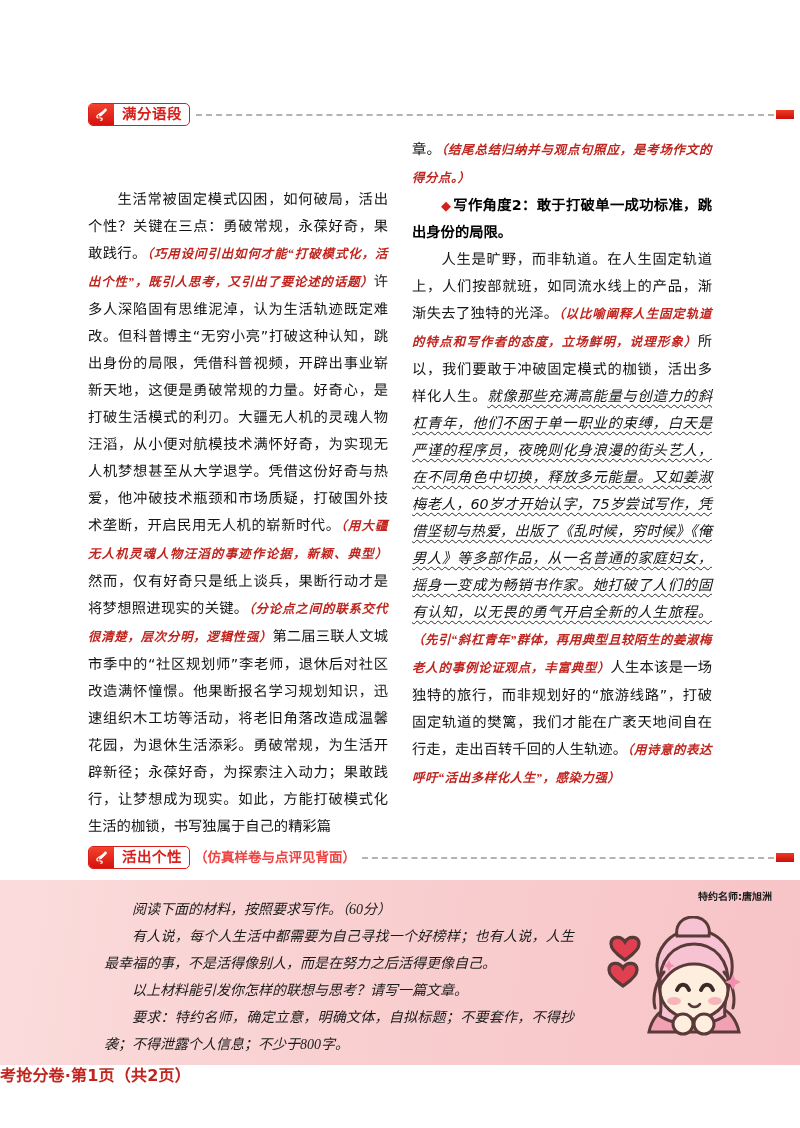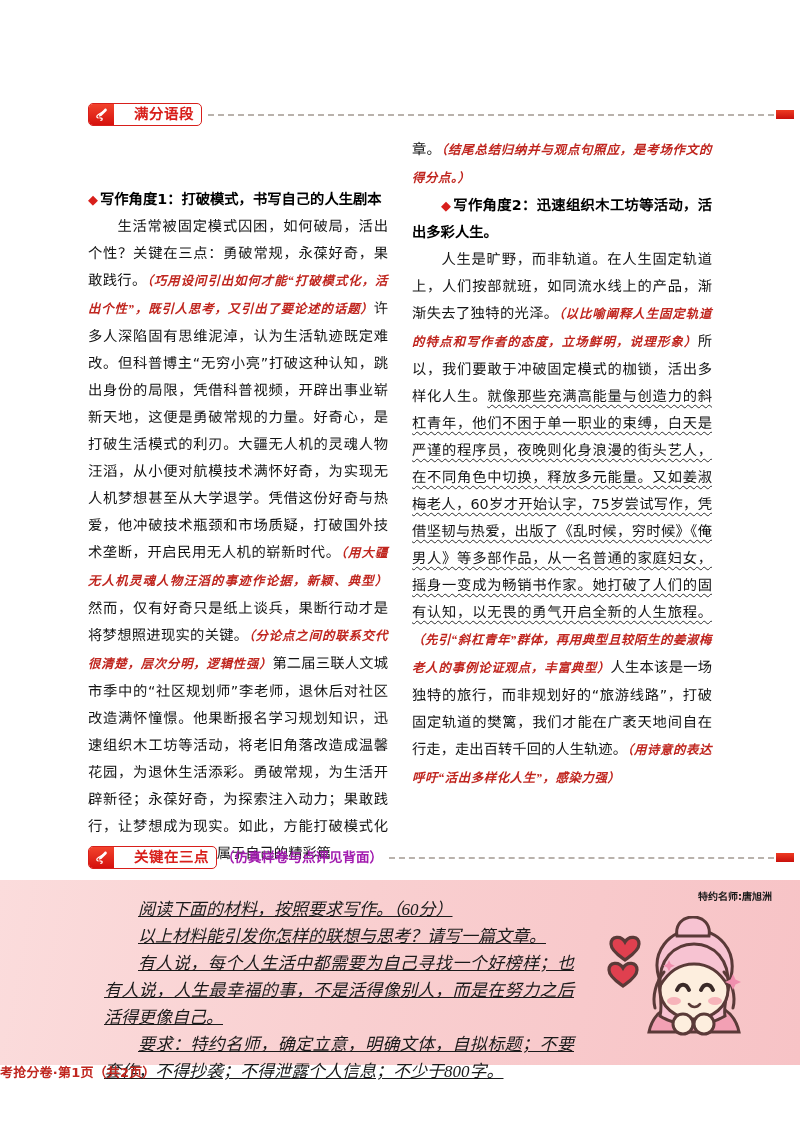--- a/index.html
+++ b/index.html
@@ -41,34 +41,34 @@
     width: 25px;
     height: 100%;
     background: linear-gradient(180deg, #f2432c 0%, #d5110d 100%);
     display: flex;
     align-items: center;
     justify-content: center;
     flex: 0 0 auto;
   }
   .badge-icon svg { display: block; }
   .badge-text {
-    padding: 0 7px 0 20px;
+    padding: 0 7px 0 8px;
     font-family: "DejaVu Sans", "Liberation Sans", sans-serif;
     font-size: 14.5px;
     font-weight: bold;
     color: #d81f1b;
     letter-spacing: 0.5px;
     white-space: nowrap;
     line-height: 21px;
   }
   .head-note {
     font-family: "DejaVu Sans", "Liberation Sans", sans-serif;
     font-size: 13.5px;
     font-weight: bold;
-    color: #a21caf;
+    color: #ef4444;
     white-space: nowrap;
     margin-left: 4px;
     line-height: 23px;
   }
   .head-rule {
     flex: 1 1 auto;
     height: 0;
     border-top: 2px dashed #b9b2ac;
     margin: 0 0 0 6px;
     position: relative;
@@ -105,20 +105,21 @@
     font-size: 13px;
     margin-right: 2px;
   }
   .indent { }
   .wavy {
     text-decoration: underline;
     text-decoration-style: wavy;
     text-decoration-color: #2a2a2a;
     text-underline-offset: 3px;
     text-decoration-thickness: 1px;
+    font-style: italic;
   }
   
   .ann {
     color: #c0261f;
     font-family: "Liberation Serif", "DejaVu Serif", serif;
     font-style: italic;
     font-size: 12.4px;
     font-weight: bold;
     letter-spacing: 0.6px;
   }
@@ -131,27 +132,26 @@
     width: 800px;
     height: 185px;
     background: linear-gradient(100deg, #fbdcdc 0%, #f9cfd0 45%, #f7c3c6 100%);
   }
   .panel-inner {
     position: absolute;
     left: 104px;
     top: 16px;
     width: 470px;
     font-family: "Liberation Serif", "DejaVu Serif", serif;
-    font-size: 17px;
+    font-size: 14px;
     line-height: 27px;
     color: #1a1a1a;
     text-align: justify;
     text-justify: inter-ideograph;
     font-style: italic;
-    text-decoration: underline;
   }
   .panel-inner p { margin: 0; }
   .p-ind { text-indent: 2em; }
   .teacher {
     position: absolute;
     right: 28px;
     top: 8px;
     font-family: "DejaVu Sans", "Liberation Sans", sans-serif;
     font-size: 10px;
     font-weight: bold;
@@ -166,21 +166,21 @@
     width: 175px;
     height: 140px;
   }
 
   
   .footer {
     position: absolute;
     left: 0;
     top: 1062px;
     font-family: "DejaVu Sans", "Liberation Sans", sans-serif;
-    font-size: 13px;
+    font-size: 16px;
     font-weight: bold;
     color: #c0261f;
     white-space: nowrap;
     letter-spacing: 0.2px;
   }
 </style>
 </head>
 <body>
 
 <div class="page">
@@ -194,56 +194,55 @@
           <path d="M9.5 17.5c2.2 0 3.6 1 3.6 2.1 0 1-1 1.6-2.2 1.6" fill="none" stroke="#fff" stroke-width="2" stroke-linecap="round"></path>
         </svg>
       </span>
       <span class="badge-text">满分语段</span>
     </div>
     <span class="head-rule"></span>
     <span class="head-cap"></span>
   </div>
 
   <div class="col col-left">
-    <div class="angle"><span class="dia">◆</span><span>写作角度1：打破模式，书写自己的人生剧本</span></div>
     <div class="indent">
       <span style="display:inline-block;width:2em;"></span><span>生活常被固定模式囚困，如何破局，活出个性？关键在三点：勇破常规，永葆好奇，果敢践行。</span><span class="ann">（巧用设问引出如何才能“打破模式化，活出个性”，既引人思考，又引出了要论述的话题）</span><span>许多人深陷固有思维泥淖，认为生活轨迹既定难改。但科普博主“无穷小亮”打破这种认知，跳出身份的局限，凭借科普视频，开辟出事业崭新天地，这便是勇破常规的力量。好奇心，是打破生活模式的利刃。大疆无人机的灵魂人物汪滔，从小便对航模技术满怀好奇，为实现无人机梦想甚至从大学退学。凭借这份好奇与热爱，他冲破技术瓶颈和市场质疑，打破国外技术垄断，开启民用无人机的崭新时代。</span><span class="ann">（用大疆无人机灵魂人物汪滔的事迹作论据，新颖、典型）</span><span>然而，仅有好奇只是纸上谈兵，果断行动才是将梦想照进现实的关键。</span><span class="ann">（分论点之间的联系交代很清楚，层次分明，逻辑性强）</span><span>第二届三联人文城市季中的“社区规划师”李老师，退休后对社区改造满怀憧憬。他果断报名学习规划知识，迅速组织木工坊等活动，将老旧角落改造成温馨花园，为退休生活添彩。勇破常规，为生活开辟新径；永葆好奇，为探索注入动力；果敢践行，让梦想成为现实。如此，方能打破模式化生活的枷锁，书写独属于自己的精彩篇</span>
     </div>
   </div>
 
   <div class="col col-right">
     <div><span>章。</span><span class="ann">（结尾总结归纳并与观点句照应，是考场作文的得分点。）</span></div>
-    <div class="angle"><span style="display:inline-block;width:2em;"></span><span class="dia">◆</span><span>写作角度2：迅速组织木工坊等活动，活出多彩人生。</span></div>
+    <div class="angle"><span style="display:inline-block;width:2em;"></span><span class="dia">◆</span><span>写作角度2：敢于打破单一成功标准，跳出身份的局限。</span></div>
     <div>
       <span style="display:inline-block;width:2em;"></span><span>人生是旷野，而非轨道。在人生固定轨道上，人们按部就班，如同流水线上的产品，渐渐失去了独特的光泽。</span><span class="ann">（以比喻阐释人生固定轨道的特点和写作者的态度，立场鲜明，说理形象）</span><span>所以，我们要敢于冲破固定模式的枷锁，活出多样化人生。</span><span class="wavy">就像那些充满高能量与创造力的斜杠青年，他们不困于单一职业的束缚，白天是严谨的程序员，夜晚则化身浪漫的街头艺人，在不同角色中切换，释放多元能量。又如姜淑梅老人，60岁才开始认字，75岁尝试写作，凭借坚韧与热爱，出版了《乱时候，穷时候》《俺男人》等多部作品，从一名普通的家庭妇女，摇身一变成为畅销书作家。她打破了人们的固有认知，以无畏的勇气开启全新的人生旅程。</span><span class="ann">（先引“斜杠青年”群体，再用典型且较陌生的姜淑梅老人的事例论证观点，丰富典型）</span><span>人生本该是一场独特的旅行，而非规划好的“旅游线路”，打破固定轨道的樊篱，我们才能在广袤天地间自在行走，走出百转千回的人生轨迹。</span><span class="ann">（用诗意的表达呼吁“活出多样化人生”，感染力强）</span>
     </div>
   </div>
 
   <div class="section-head" style="left:88px; top:845px; width:706px;">
     <div class="badge">
       <span class="badge-icon">
         <svg width="15" height="15" viewBox="0 0 24 24" aria-hidden="true">
           <path d="M6.5 17.5c-1.2 0-2-1-2-2.2 0-1.6 1.2-2.6 2.6-3.4l6.6-3.9" fill="none" stroke="#fff" stroke-width="2" stroke-linecap="round"></path>
           <path d="M16.8 3.2c.9-.9 2.3-.9 3.1 0 .9.9.9 2.3 0 3.1l-8.2 8.2-4 1 1-4 8.1-8.3z" fill="#fff"></path>
           <path d="M9.5 17.5c2.2 0 3.6 1 3.6 2.1 0 1-1 1.6-2.2 1.6" fill="none" stroke="#fff" stroke-width="2" stroke-linecap="round"></path>
         </svg>
       </span>
-      <span class="badge-text">关键在三点</span>
+      <span class="badge-text">活出个性</span>
     </div>
     <span class="head-note">（仿真样卷与点评见背面）</span>
     <span class="head-rule"></span>
     <span class="head-cap"></span>
   </div>
 
   <div class="panel">
 
     <div class="panel-inner">
       <p class="p-ind">阅读下面的材料，按照要求写作。（60分）</p>
+      <p class="p-ind">有人说，每个人生活中都需要为自己寻找一个好榜样；也有人说，人生最幸福的事，不是活得像别人，而是在努力之后活得更像自己。</p>
       <p class="p-ind">以上材料能引发你怎样的联想与思考？请写一篇文章。</p>
-      <p class="p-ind">有人说，每个人生活中都需要为自己寻找一个好榜样；也有人说，人生最幸福的事，不是活得像别人，而是在努力之后活得更像自己。</p>
       <p class="p-ind">要求：特约名师，确定立意，明确文体，自拟标题；不要套作，不得抄袭；不得泄露个人信息；不少于800字。</p>
     </div>
 
     <div class="teacher">特约名师:唐旭洲</div>
 
     <svg class="mascot" viewBox="0 0 175 140">
 
       <g stroke="#5a3a38" stroke-width="3.2" fill="#e0404f">
         <path d="M18 26c-4-7-14-6-14 2 0 7 10 13 14 16 4-3 14-9 14-16 0-8-10-9-14-2z"></path>
         <path d="M10 52c-4-7-14-6-14 2 0 7 10 13 14 16 4-3 14-9 14-16 0-8-10-9-14-2z" transform="translate(6,0)"></path>

